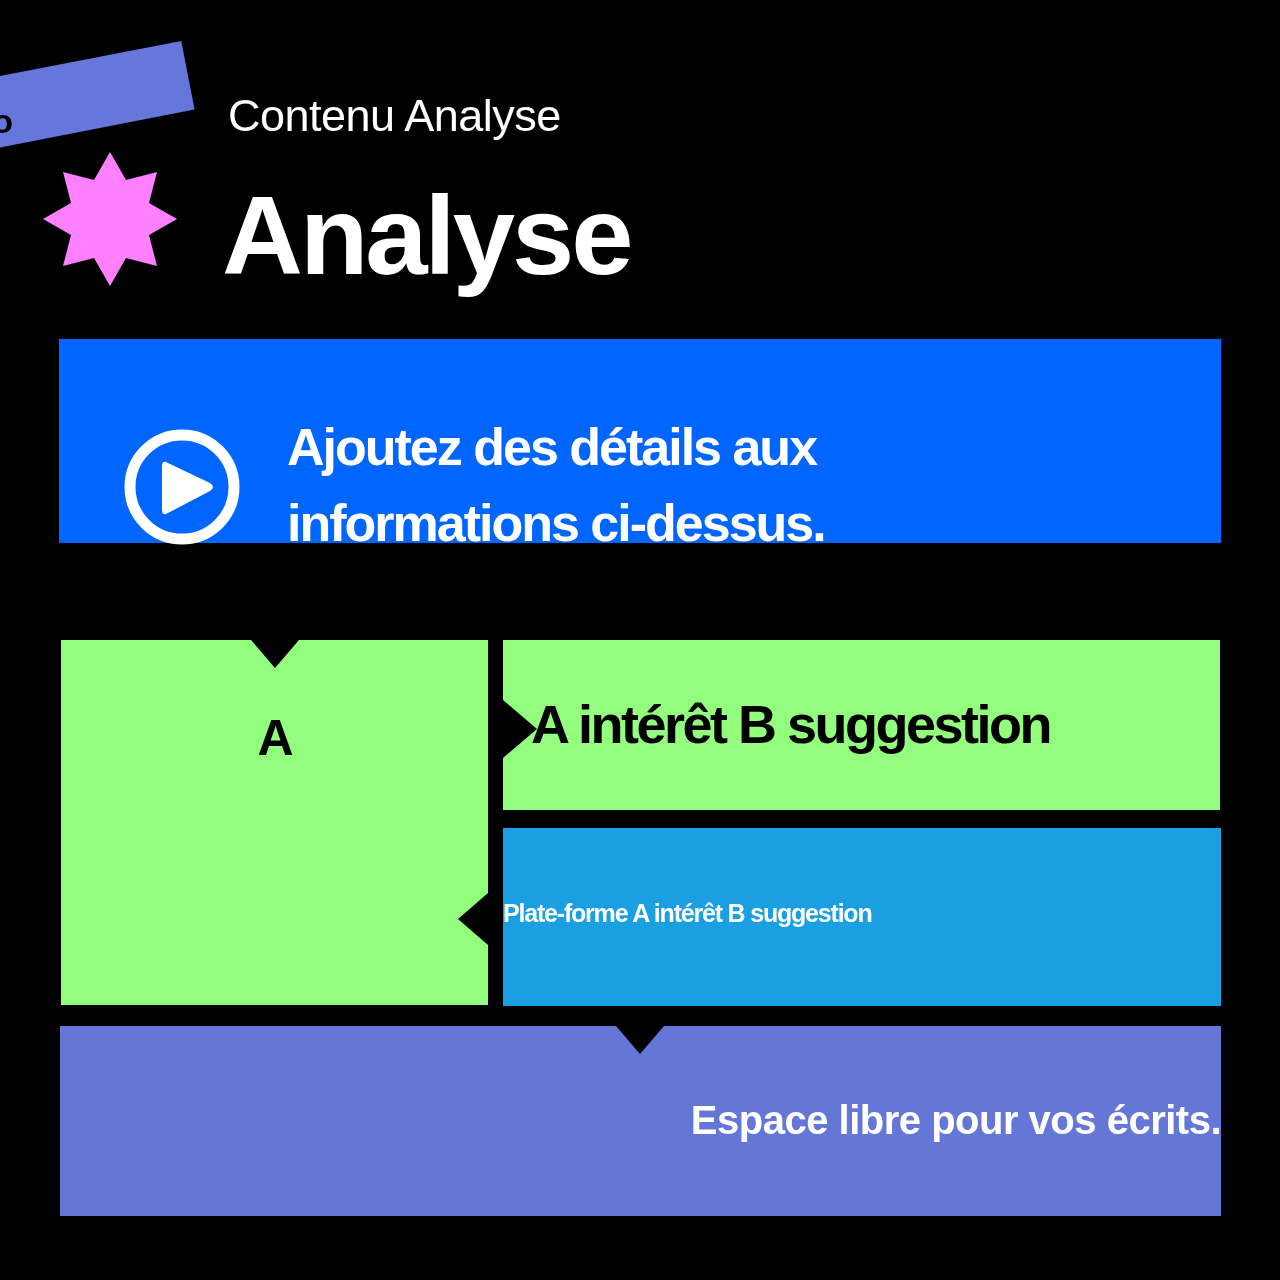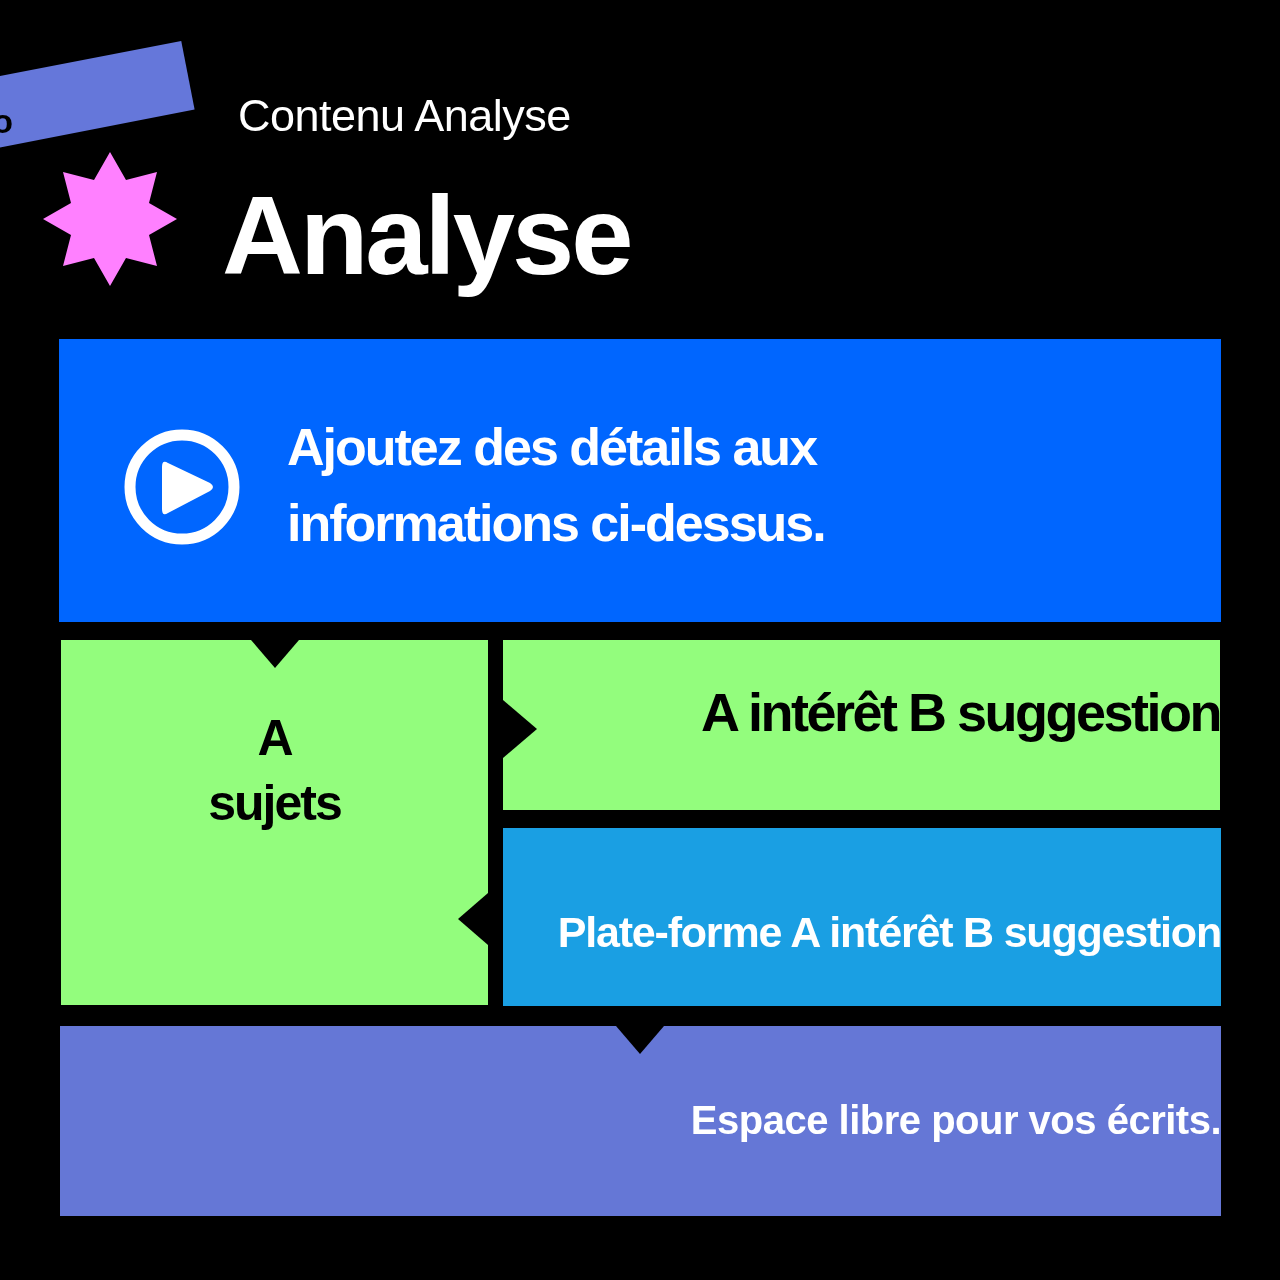--- a/index.html
+++ b/index.html
@@ -50,41 +50,40 @@
     .subtitle {
       position: absolute;
       left: 228px;
       top: 88px;
       font-size: 45px;
       font-weight: 400;
       letter-spacing: -0.5px;
       line-height: 56px;
       color: #ffffff;
       white-space: nowrap;
-      margin-left: 10px;
     }
     .title {
       position: absolute;
       left: 222px;
       top: 172px;
       font-size: 112px;
       font-weight: 700;
       letter-spacing: -3px;
       line-height: 128px;
       color: #ffffff;
       white-space: nowrap;
     }
 
     
     .intro-box {
       position: absolute;
       left: 59px;
       top: 339px;
       width: 1162px;
-      height: 283px;
+      height: 204px;
       background: #0066ff;
     }
     .play-icon {
       position: absolute;
       left: 65px;
       top: 90px;
       width: 116px;
       height: 116px;
     }
     .intro-text {
@@ -128,25 +127,25 @@
       position: absolute;
       left: 503px;
       top: 640px;
       width: 717px;
       height: 170px;
       background: #93fd7d;
     }
     .box-right-top-text {
       position: absolute;
       left: 0;
-      top: 40px;
+      top: 52px;
       width: 100%;
       padding-left: 28px;
       box-sizing: border-box;
-      text-align: right;
+      text-align: left;
       font-size: 54px;
       font-weight: 700;
       letter-spacing: -2.5px;
       line-height: 64px;
       color: #000000;
       white-space: nowrap;
     }
 
     
     .box-right-bottom {
@@ -155,28 +154,27 @@
       top: 828px;
       width: 718px;
       height: 178px;
       background: #1a9fe3;
     }
     .box-right-bottom-text {
       position: absolute;
       left: 0;
       top: 64px;
       width: 100%;
-      text-align: right;
-      font-size: 43px;
+      text-align: left;
+      font-size: 25px;
       font-weight: 700;
       letter-spacing: -1.2px;
       line-height: 42px;
       color: #ffffff;
       white-space: nowrap;
-      margin-top: 19px;
     }
 
     
     .box-bottom {
       position: absolute;
       left: 60px;
       top: 1026px;
       width: 1161px;
       height: 190px;
       background: #6577d6;
@@ -251,21 +249,20 @@
   </svg>
   <div class="intro-text">
     <div>Ajoutez des détails aux</div>
     <div>informations ci-dessus.</div>
   </div>
 </div>
 
 <div class="box-left">
   <div class="box-left-text">
     <span>A</span>
-    <span>sujets</span>
   </div>
 </div>
 
 <div class="box-right-top">
   <div class="box-right-top-text">A intérêt B suggestion</div>
 </div>
 
 <div class="box-right-bottom">
   <div class="box-right-bottom-text">Plate-forme A intérêt B suggestion</div>
 </div>

